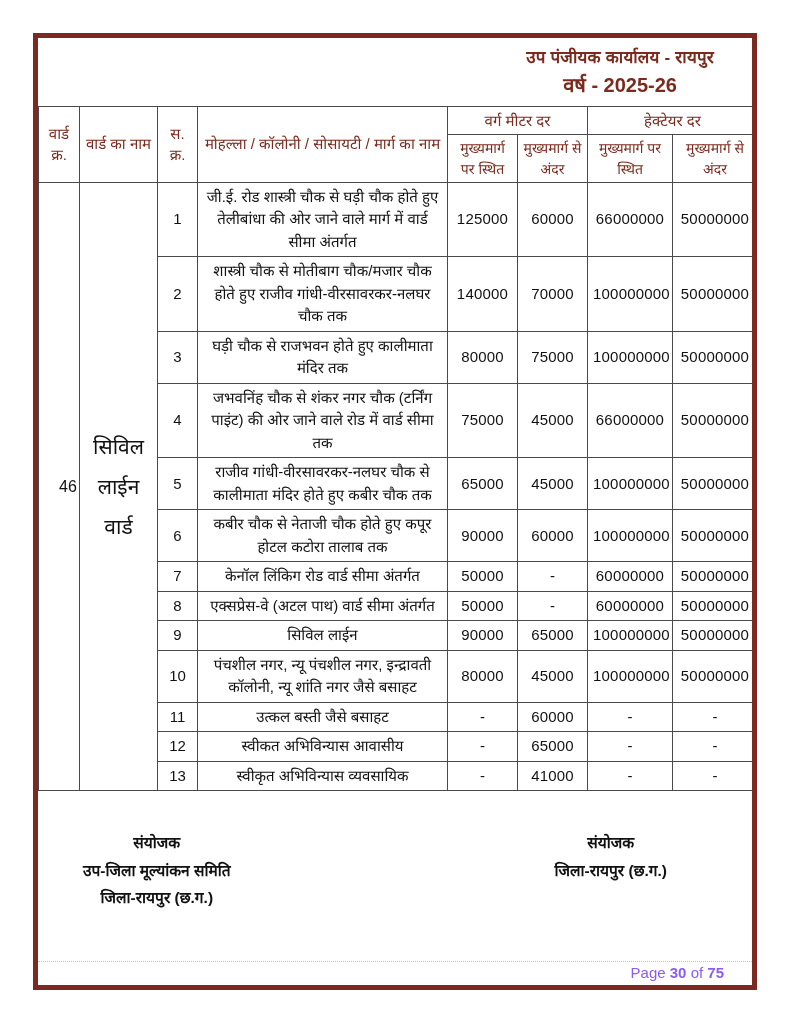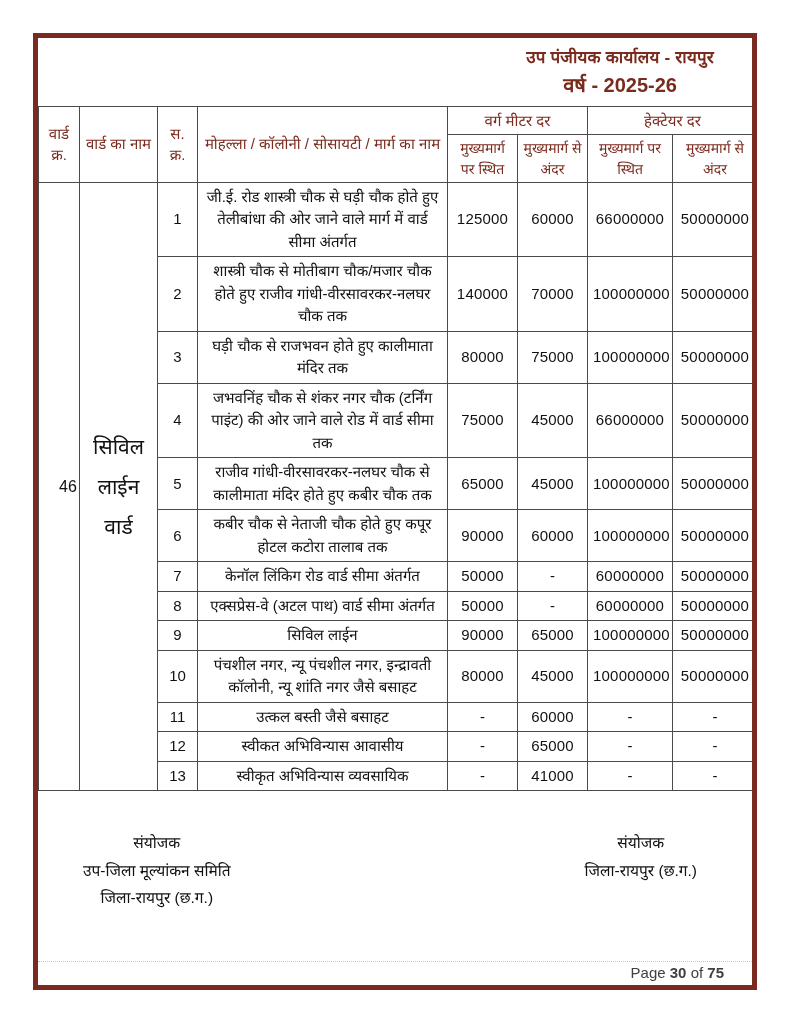--- a/index.html
+++ b/index.html
@@ -60,35 +60,36 @@
   }
   td.ward-no   { font-size: 16px; padding-left: 20px; }
   td.ward-name { font-size: 21px; line-height: 1.9; }
   td.sn-cell   { font-size: 15px; }
   td.road-cell { font-size: 15px; }
   td.num-cell  { font-size: 15px; letter-spacing: 0.2px; }
   
   .sig-row {
     display: flex;
     justify-content: space-between;
-    padding: 38px 55px 0 45px;
+    padding: 38px 85px 0 45px;
+    font-weight: bold;
   }
   .sig-block {
     text-align: center;
     font-size: 15.5px;
     line-height: 1.75;
     color: #111111;
   }
   .page-num-row {
     margin-top: auto;
     border-top: 1px dotted #c6c6c6;
     text-align: right;
     padding: 2px 28px 4px 0;
     font-size: 15px;
-    color: #404040;
+    color: #8b5cf6;
   }
   .page-num-row b { font-weight: bold; }
 </style>
 </head>
 <body>
 
 <div class="page-frame">
 
   <div class="doc-header">
     <div class="hdr-block">

